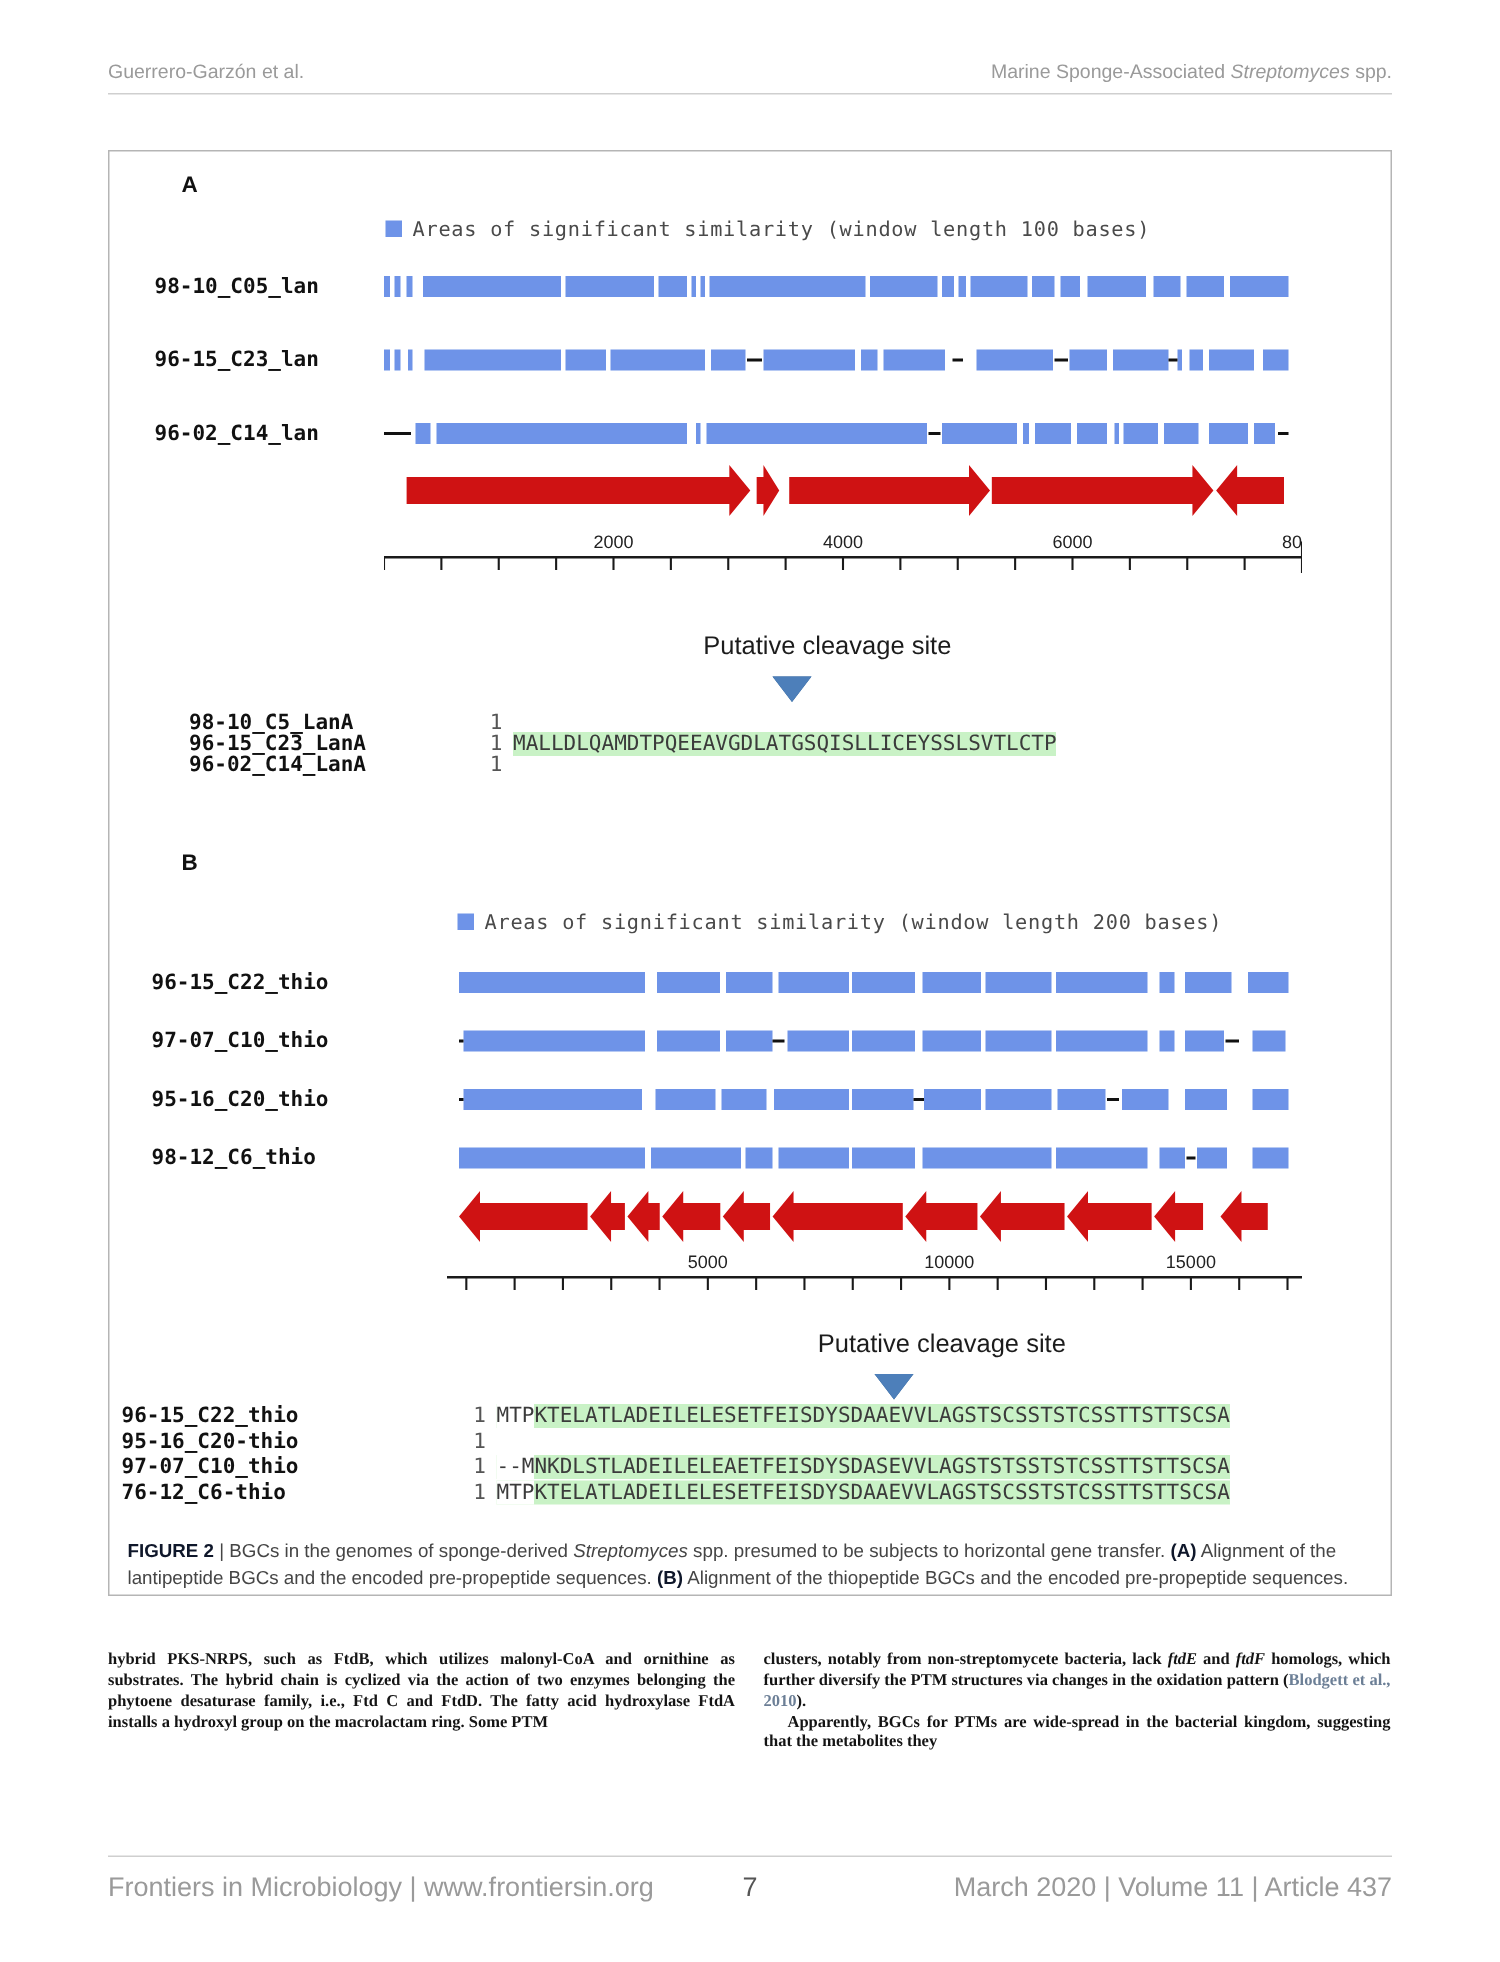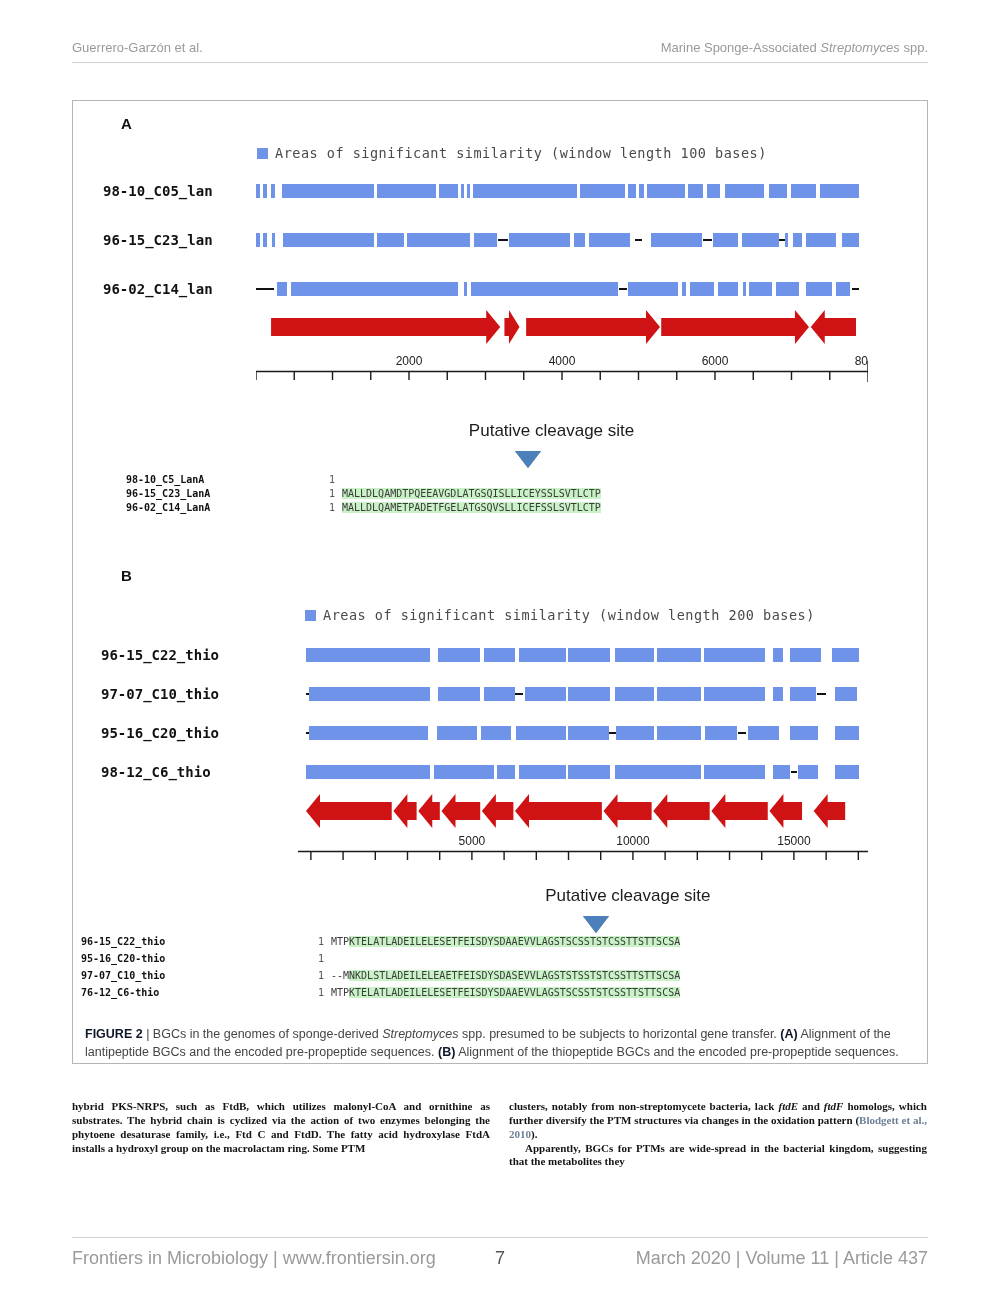--- a/index.html
+++ b/index.html
@@ -38,21 +38,21 @@
   .row-abs{position:absolute;}
 
   
   .clv-head{position:absolute;font-family:"DejaVu Sans Mono",monospace;font-size:14px;height:64px;}
   .clv-title{position:absolute;transform:translateX(-50%);font-family:"Liberation Sans",sans-serif;
              font-size:17px;color:#1c1c1c;white-space:nowrap;top:0;}
   .clv-tri{position:absolute;transform:translateX(-50%);top:30px;width:0;height:0;
            border-left:13px solid transparent;border-right:13px solid transparent;
            border-top:17px solid #4d7fba;filter:drop-shadow(0 0 0 #33618f);}
   .seqrow{position:absolute;display:flex;font-family:"DejaVu Sans Mono",monospace;
-          font-size:10px;white-space:pre;}
+          font-size:14px;white-space:pre;}
   .seqrow .sname{font-weight:bold;color:#111;}
   .seqrow .snum{color:#555;text-align:right;margin-right:7px;}
   .seqrow .seq{color:#3b3b3b;background:#c9f2c6;}
   .seqrow .seq .lead{background:#fff;}
 
   
   .caption{position:absolute;left:12px;right:12px;top:924px;font-size:12.5px;
            color:#454545;line-height:1.45;}
   .caption b{color:#0f172a;}
 
@@ -198,21 +198,20 @@
       <span class="snum" style="width:14px">1</span>
     </div>
     <div class="seqrow" style="left:53px;top:387px">
       <span class="sname" style="width:195px">96-15_C23_LanA</span>
       <span class="snum" style="width:14px">1</span>
       <span class="seq"><span class="lead"></span><span>MALLDLQAMDTPQEEAVGDLATGSQISLLICEYSSLSVTLCTP</span></span>
     </div>
     <div class="seqrow" style="left:53px;top:401px">
       <span class="sname" style="width:195px">96-02_C14_LanA</span>
       <span class="snum" style="width:14px">1</span>
-      <span class="seq"><span class="lead"></span><span>MALLDLQAMETPADETFGELATGSQVSLLICEFSSLSVTLCTP</span></span>
     </div>
 
     <div class="panel-label lblB">B</div>
 
     <div class="legend legB">
       <span class="sq" style="background: rgb(110, 147, 232);"></span><span>Areas of significant similarity (window length 200 bases)</span>
     </div>
 
     <div class="trackrow" style="left:0;top:546px;width:854px">
       <span class="tname" style="left:28px">96-15_C22_thio</span>

